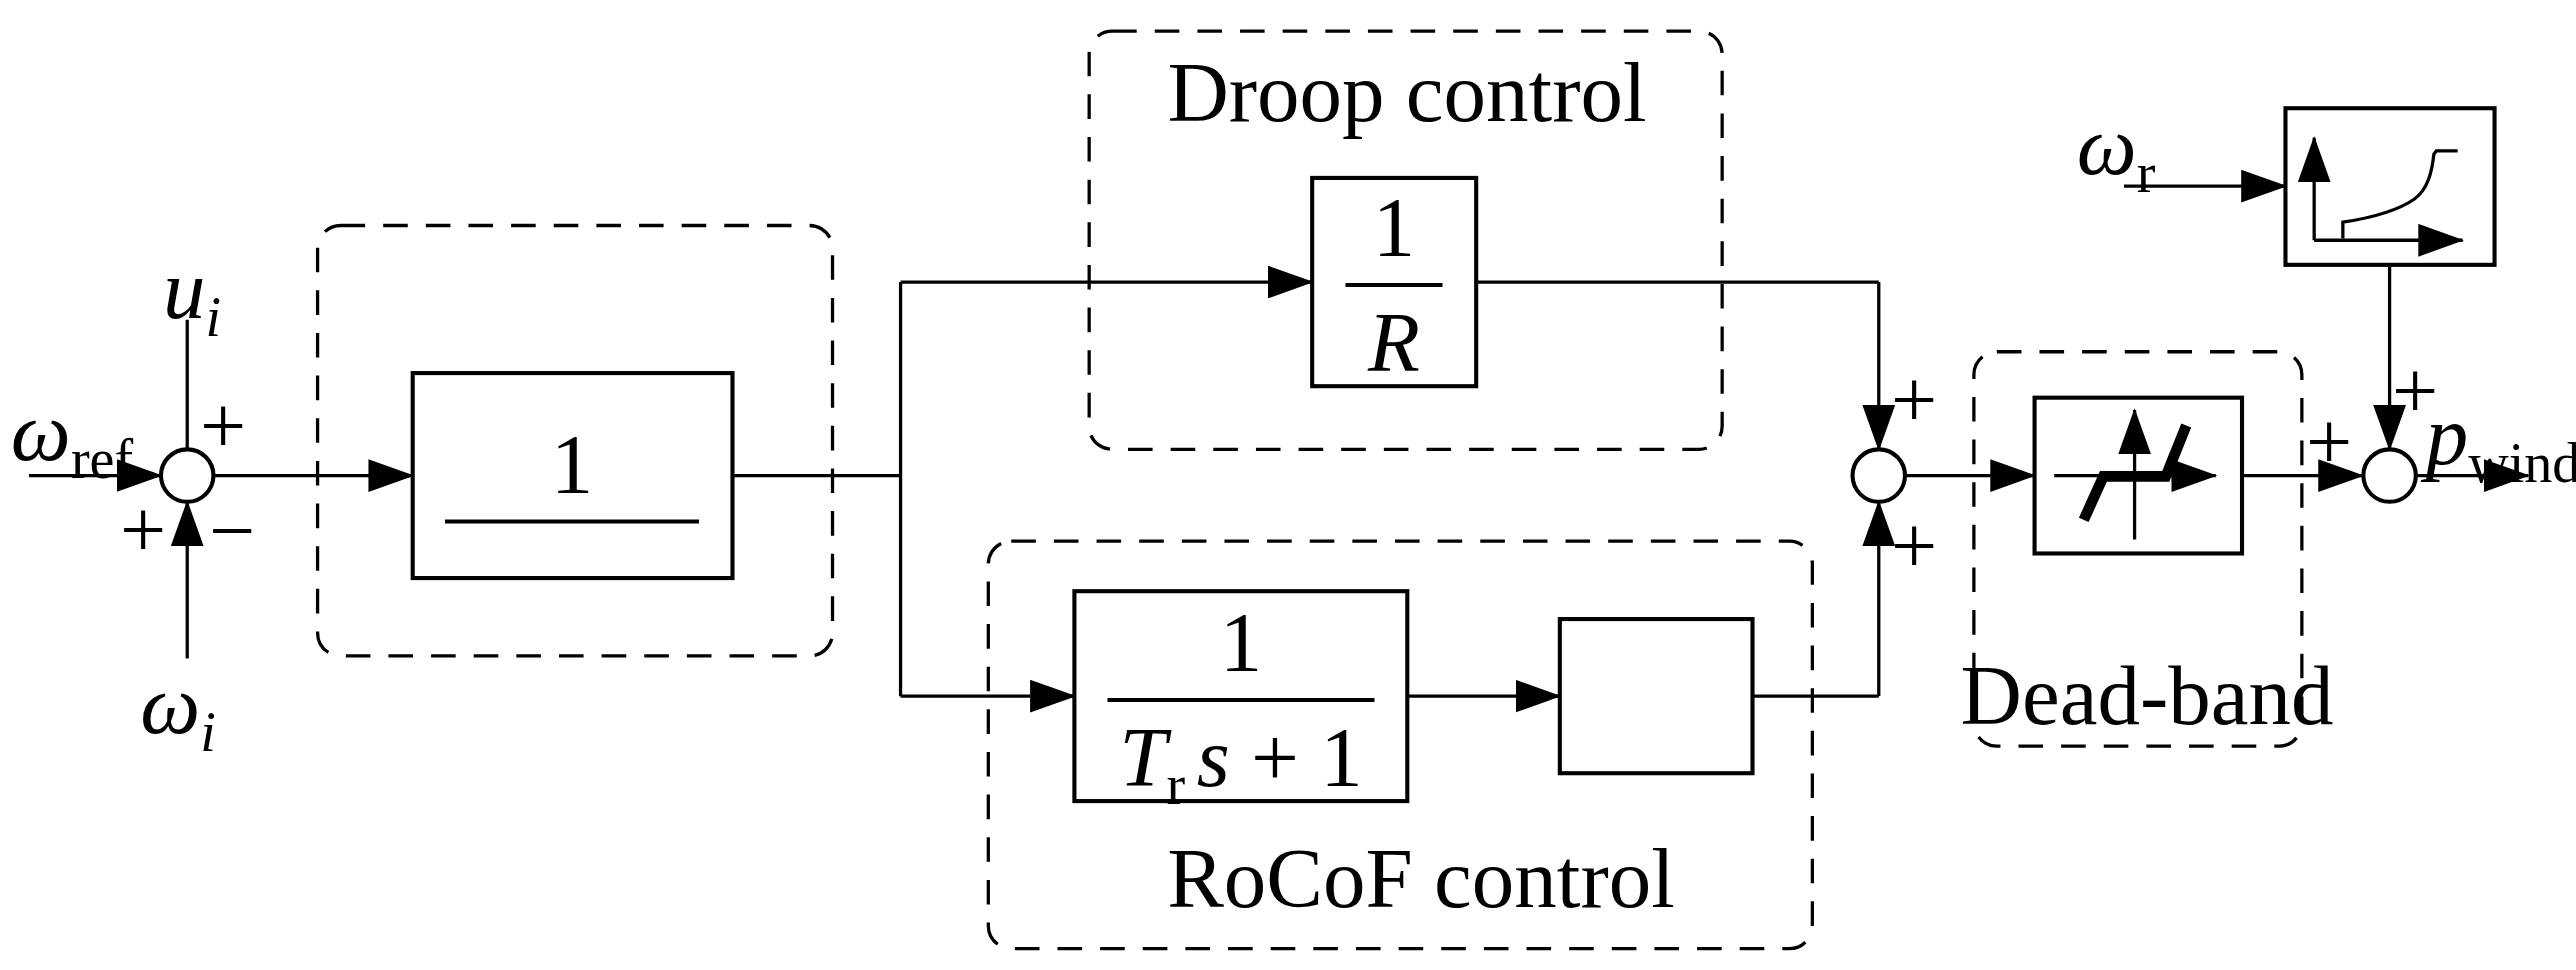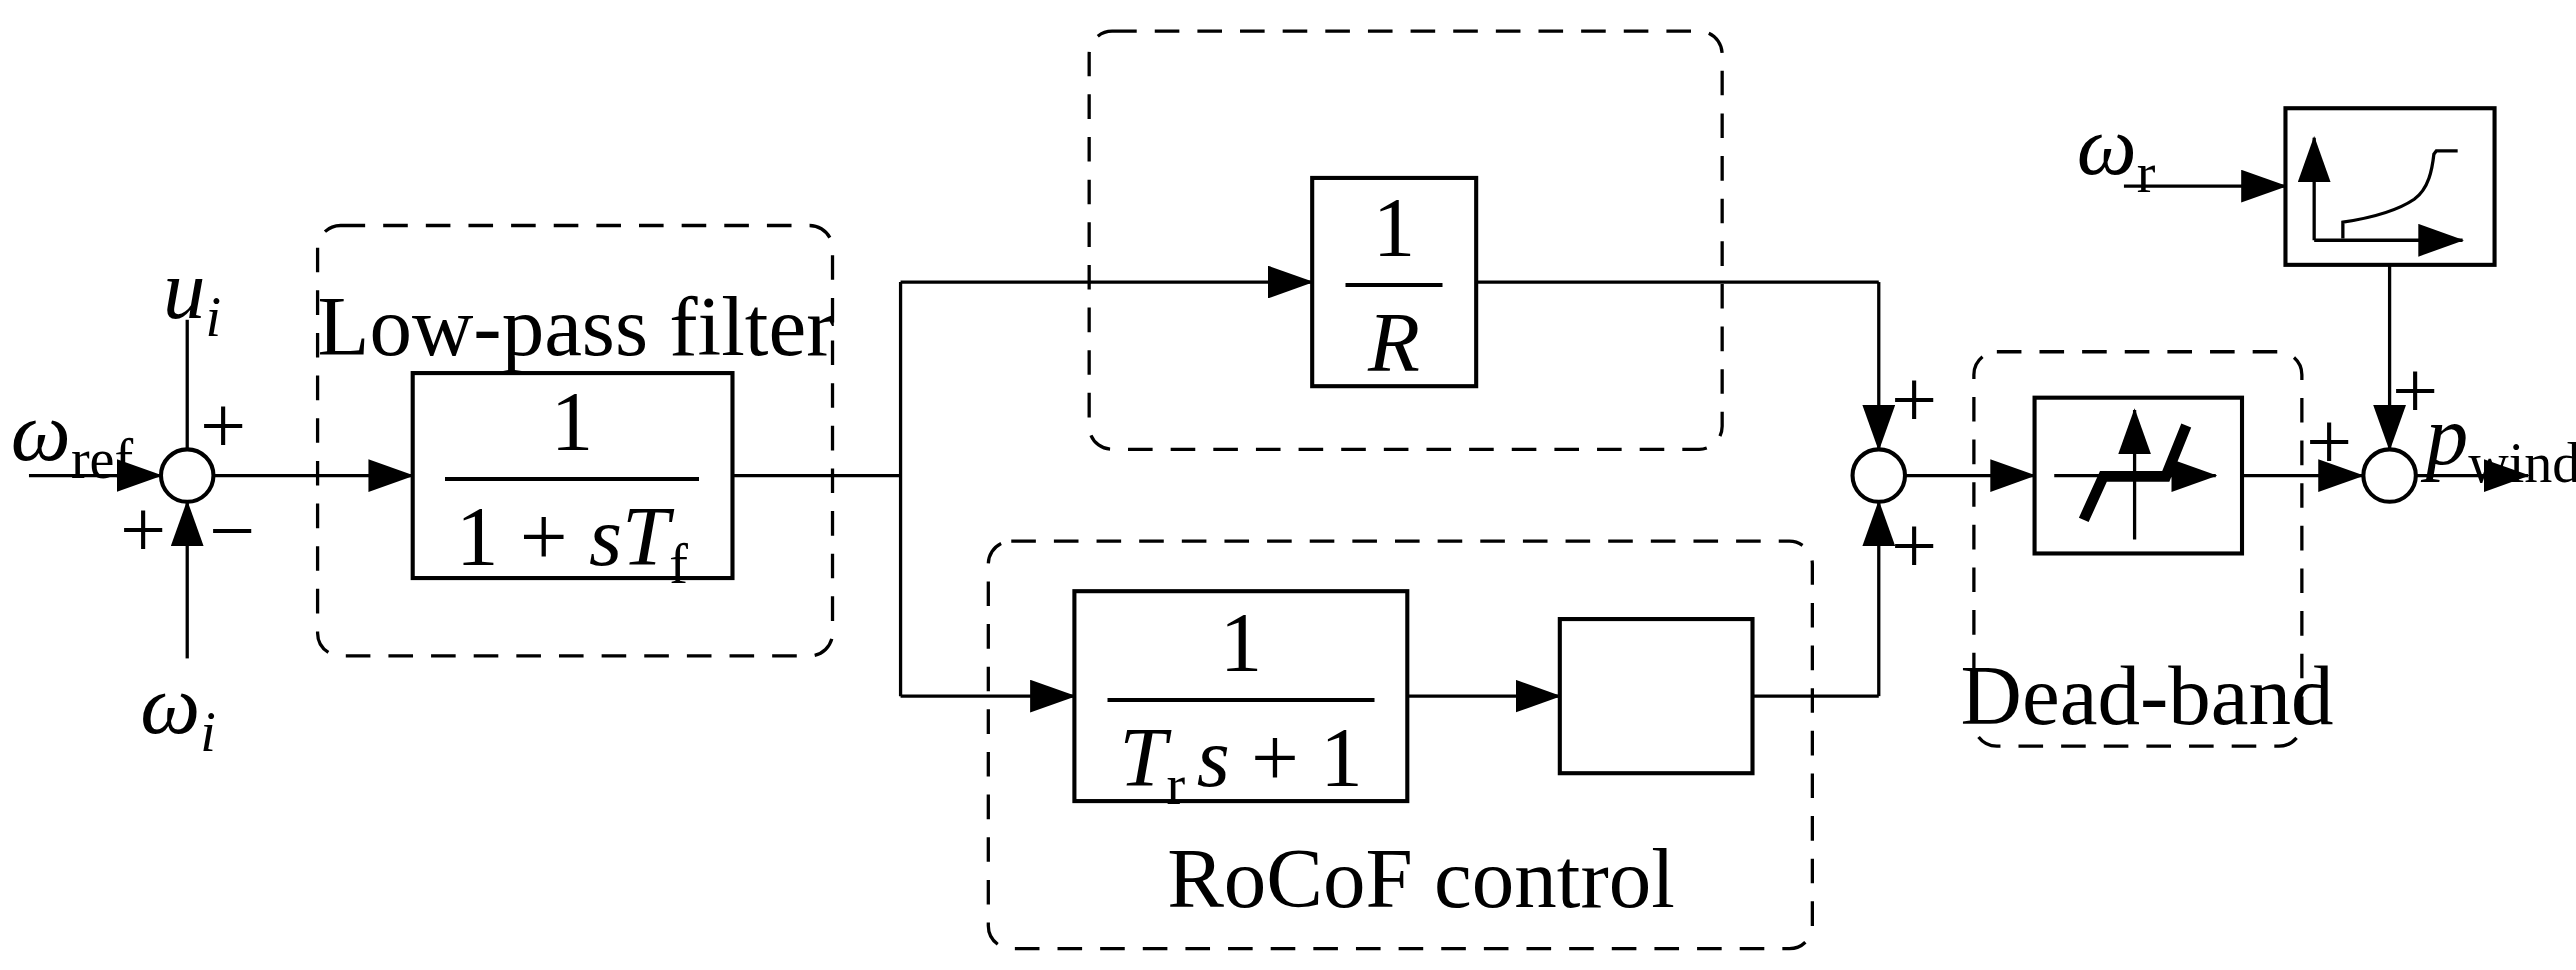--- a/index.html
+++ b/index.html
@@ -103,28 +103,27 @@
   </div>
 
   <div class="t sign" style="left:223px;top:426px"><span>+</span></div>
   <div class="t sign" style="left:143px;top:530px"><span>+</span></div>
   <div class="t sign" style="left:232px;top:531px"><span>−</span></div>
   <div class="t sign" style="left:1914px;top:400px"><span>+</span></div>
   <div class="t sign" style="left:1914px;top:546px"><span>+</span></div>
   <div class="t sign" style="left:2329px;top:442px"><span>+</span></div>
   <div class="t sign" style="left:2415px;top:391px"><span>+</span></div>
 
-  <div class="t" style="left:576px;top:326px"><span>Low-pass filter</span></div>
+  <div class="t" style="left:1407px;top:92px"><span>Droop control</span></div>
   <div class="t" style="left:1421px;top:878px"><span>RoCoF control</span></div>
   <div class="t" style="left:2147px;top:695px"><span>Dead-band</span></div>
 
   <div class="t frac frac-lpf" style="left:572px;top:479px">
     <div class="num">1</div>
     <div class="bar"></div>
-    <div class="den"><span>1 + </span><span class="it">sT</span><sub>f</sub></div>
   </div>
 
   <div class="t frac frac-droop" style="left:1394px;top:285px">
     <div class="num">1</div>
     <div class="bar"></div>
     <div class="den it">R</div>
   </div>
 
   <div class="t frac frac-lag" style="left:1241px;top:700px">
     <div class="num">1</div>

